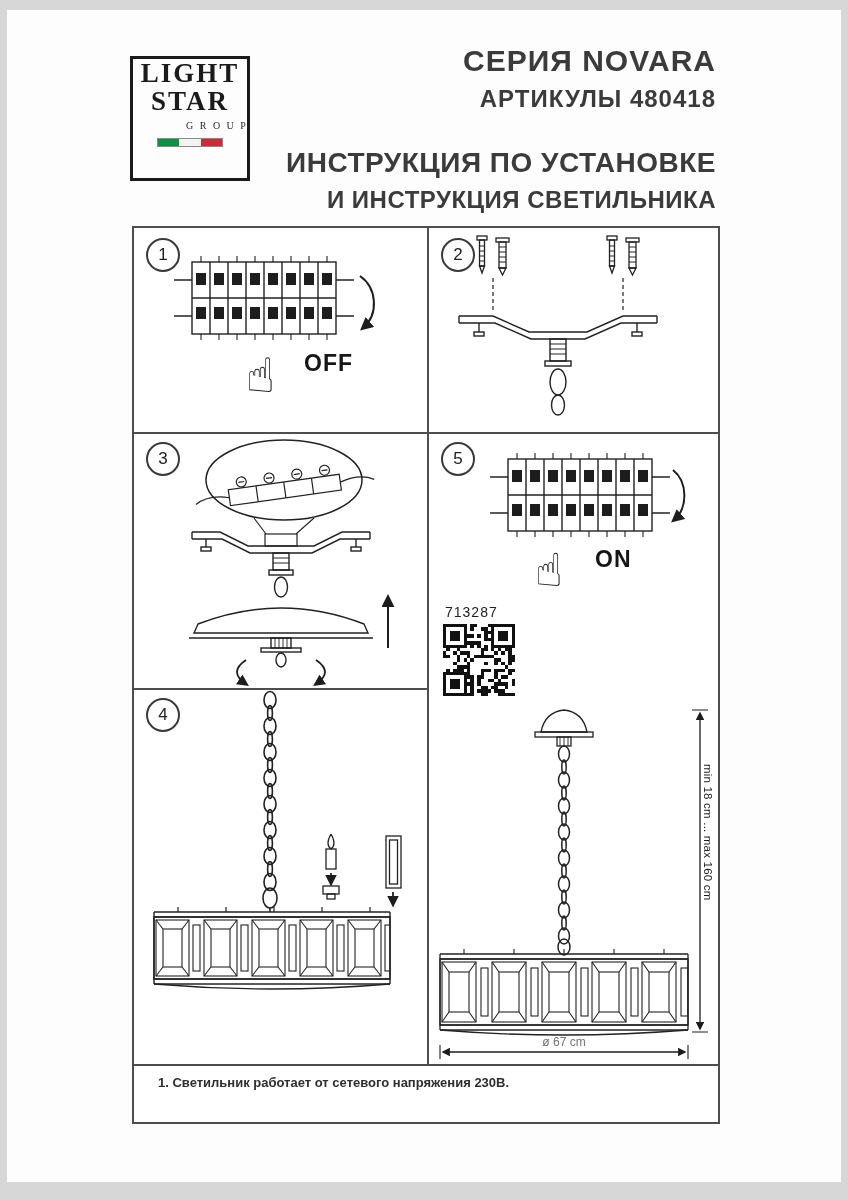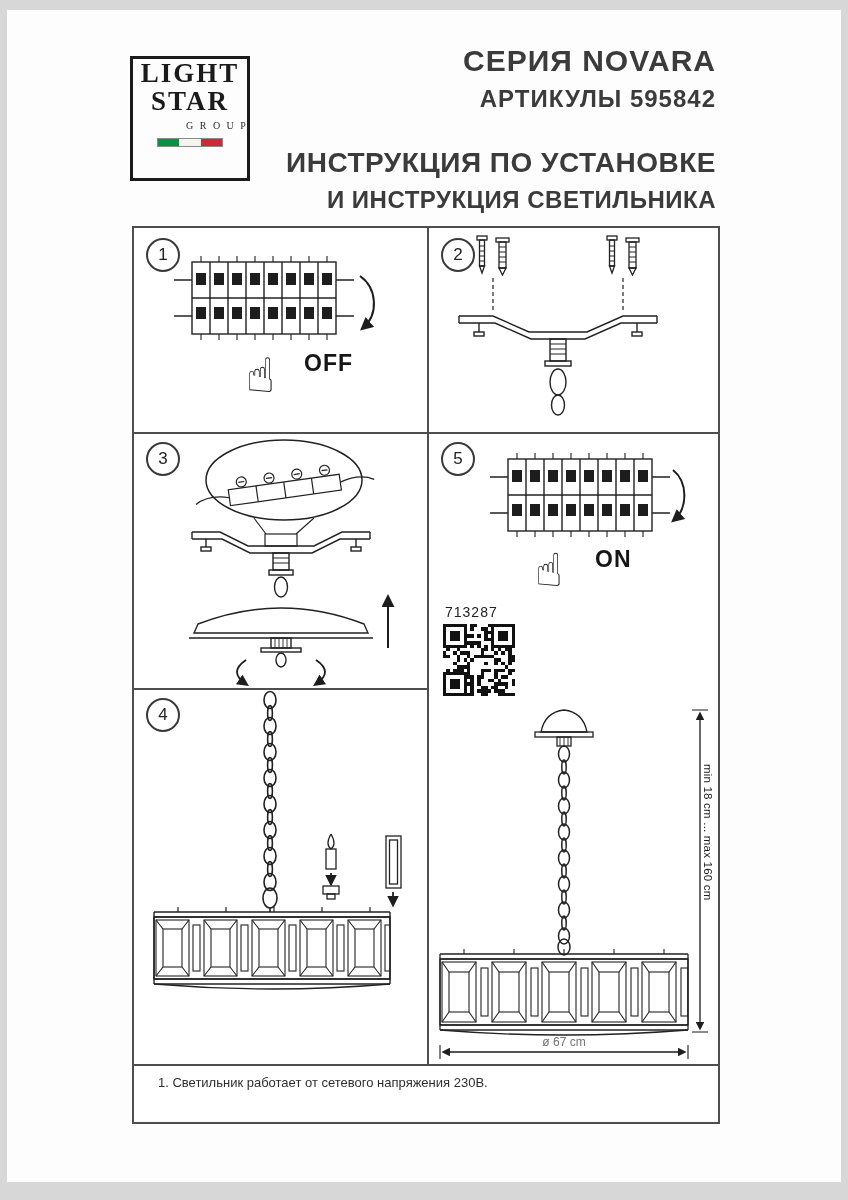--- a/index.html
+++ b/index.html
@@ -23,42 +23,42 @@
   .hdr .t2{font-size:24px;margin-top:7px;letter-spacing:0.5px;}
   
   .grid{left:132px;top:226px;width:584px;height:894px;border:2px solid #4e4e4e;background:#fff;}
   .div-line{position:absolute;background:#4e4e4e;}
   .panel{position:absolute;}
   .badge{position:absolute;width:30px;height:30px;border:2px solid #3a3a3a;border-radius:50%;display:flex;align-items:center;justify-content:center;font-size:17px;color:#222;background:#fff;z-index:3;}
   .power-label{position:absolute;font-weight:bold;font-size:23px;letter-spacing:1px;color:#161616;z-index:3;}
   .qr-label{position:absolute;font-size:14px;color:#222;letter-spacing:1px;z-index:3;}
   .vdim-text{position:absolute;writing-mode:vertical-rl;font-size:11.5px;color:#1d1d1d;letter-spacing:0.2px;height:230px;z-index:3;}
   .ddim-text{position:absolute;font-size:12px;color:#737373;text-align:center;z-index:3;}
-  .footnotes{position:absolute;left:24px;top:844px;color:#2e2e2e;font-size:13px;line-height:21px;}
+  .footnotes{position:absolute;left:24px;top:844px;color:#2e2e2e;font-size:13px;line-height:21px;font-weight:bold;}
 </style>
 </head>
 <body>
 
 <div class="frame">
   <div class="sheet"></div>
 
   <div class="abs logo">
     <div class="l1">LIGHT</div>
     <div class="l2">STAR</div>
     <div class="l3">GROUP</div>
     <div class="flag">
       <span id="flag-g" style="background: rgb(13, 143, 68);"></span>
       <span id="flag-w" style="background: rgb(244, 244, 240);"></span>
       <span id="flag-r" style="background: rgb(205, 42, 55);"></span>
     </div>
   </div>
 
   <div class="abs hdr">
     <div class="series">СЕРИЯ NOVARA</div>
-    <div class="articles">АРТИКУЛЫ 595842</div>
+    <div class="articles">АРТИКУЛЫ 480418</div>
     <div class="t1">ИНСТРУКЦИЯ ПО УСТАНОВКЕ</div>
     <div class="t2">И ИНСТРУКЦИЯ СВЕТИЛЬНИКА</div>
   </div>
 
   <div class="abs grid">
     <div class="div-line" style="left:293px;top:0;width:2px;height:836px;"></div>
     <div class="div-line" style="left:0;top:204px;width:100%;height:2px;"></div>
     <div class="div-line" style="left:0;top:460px;width:293px;height:2px;"></div>
     <div class="div-line" style="left:0;top:836px;width:100%;height:2px;"></div>
 

